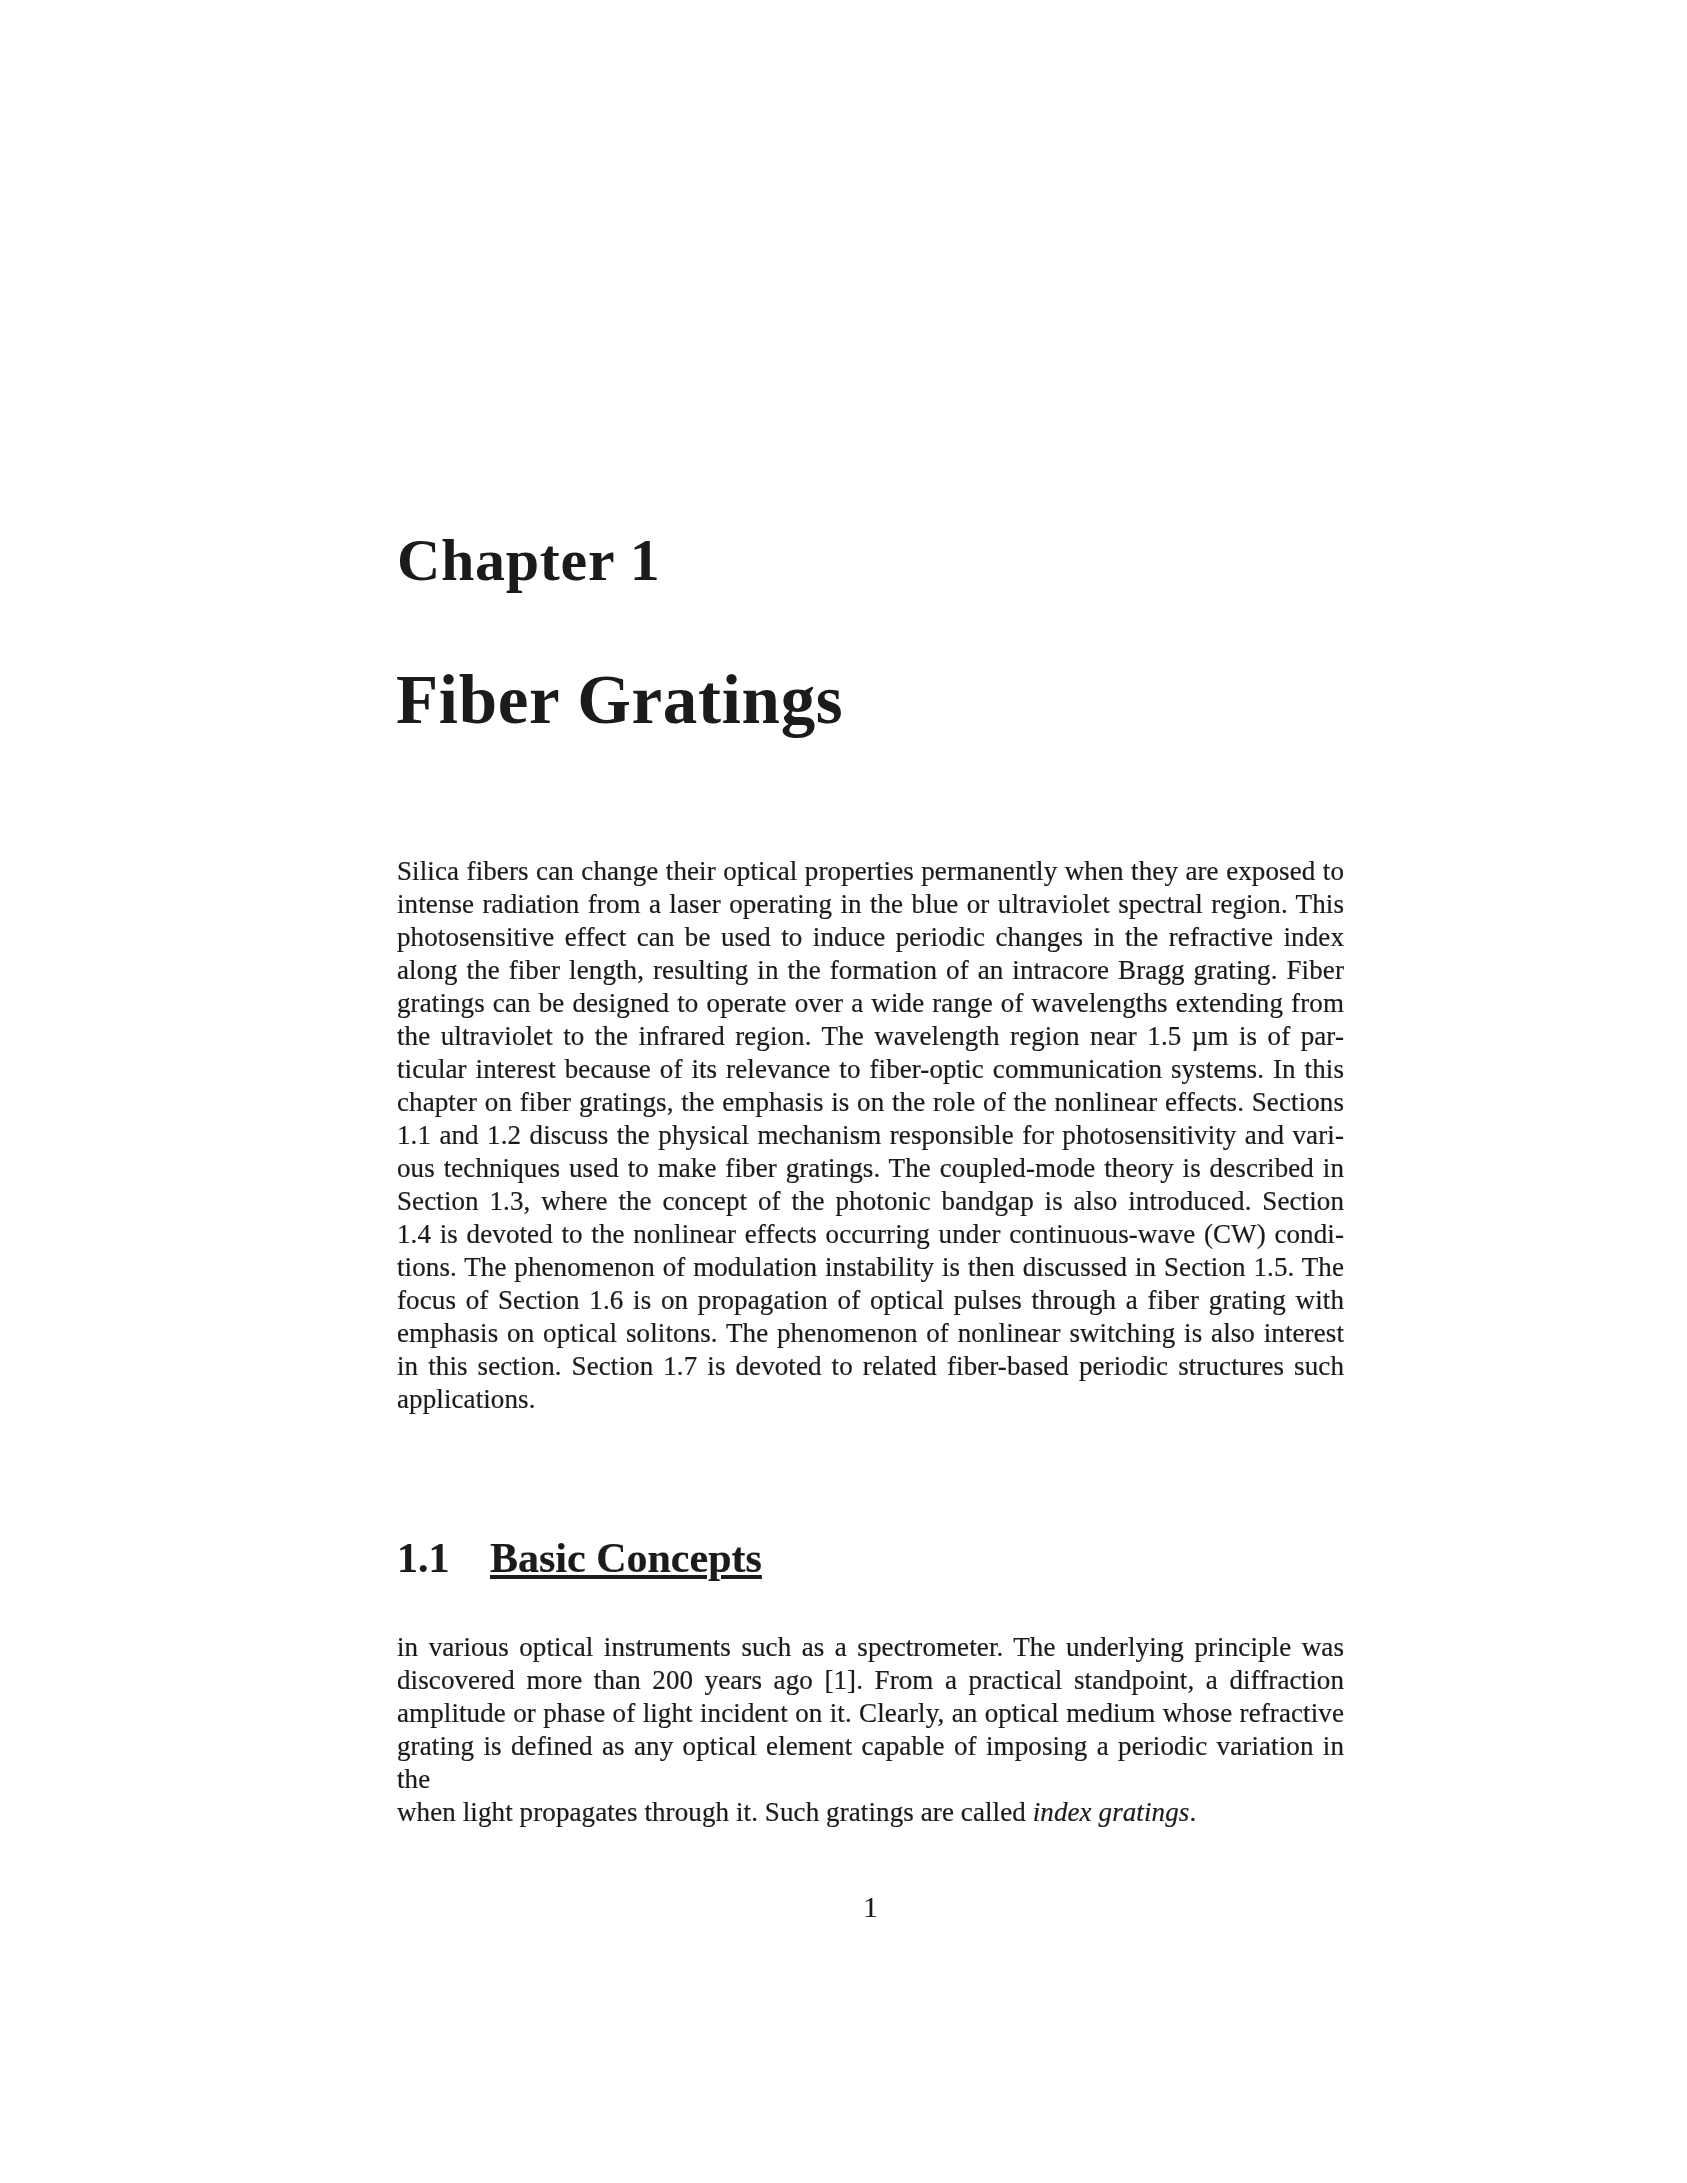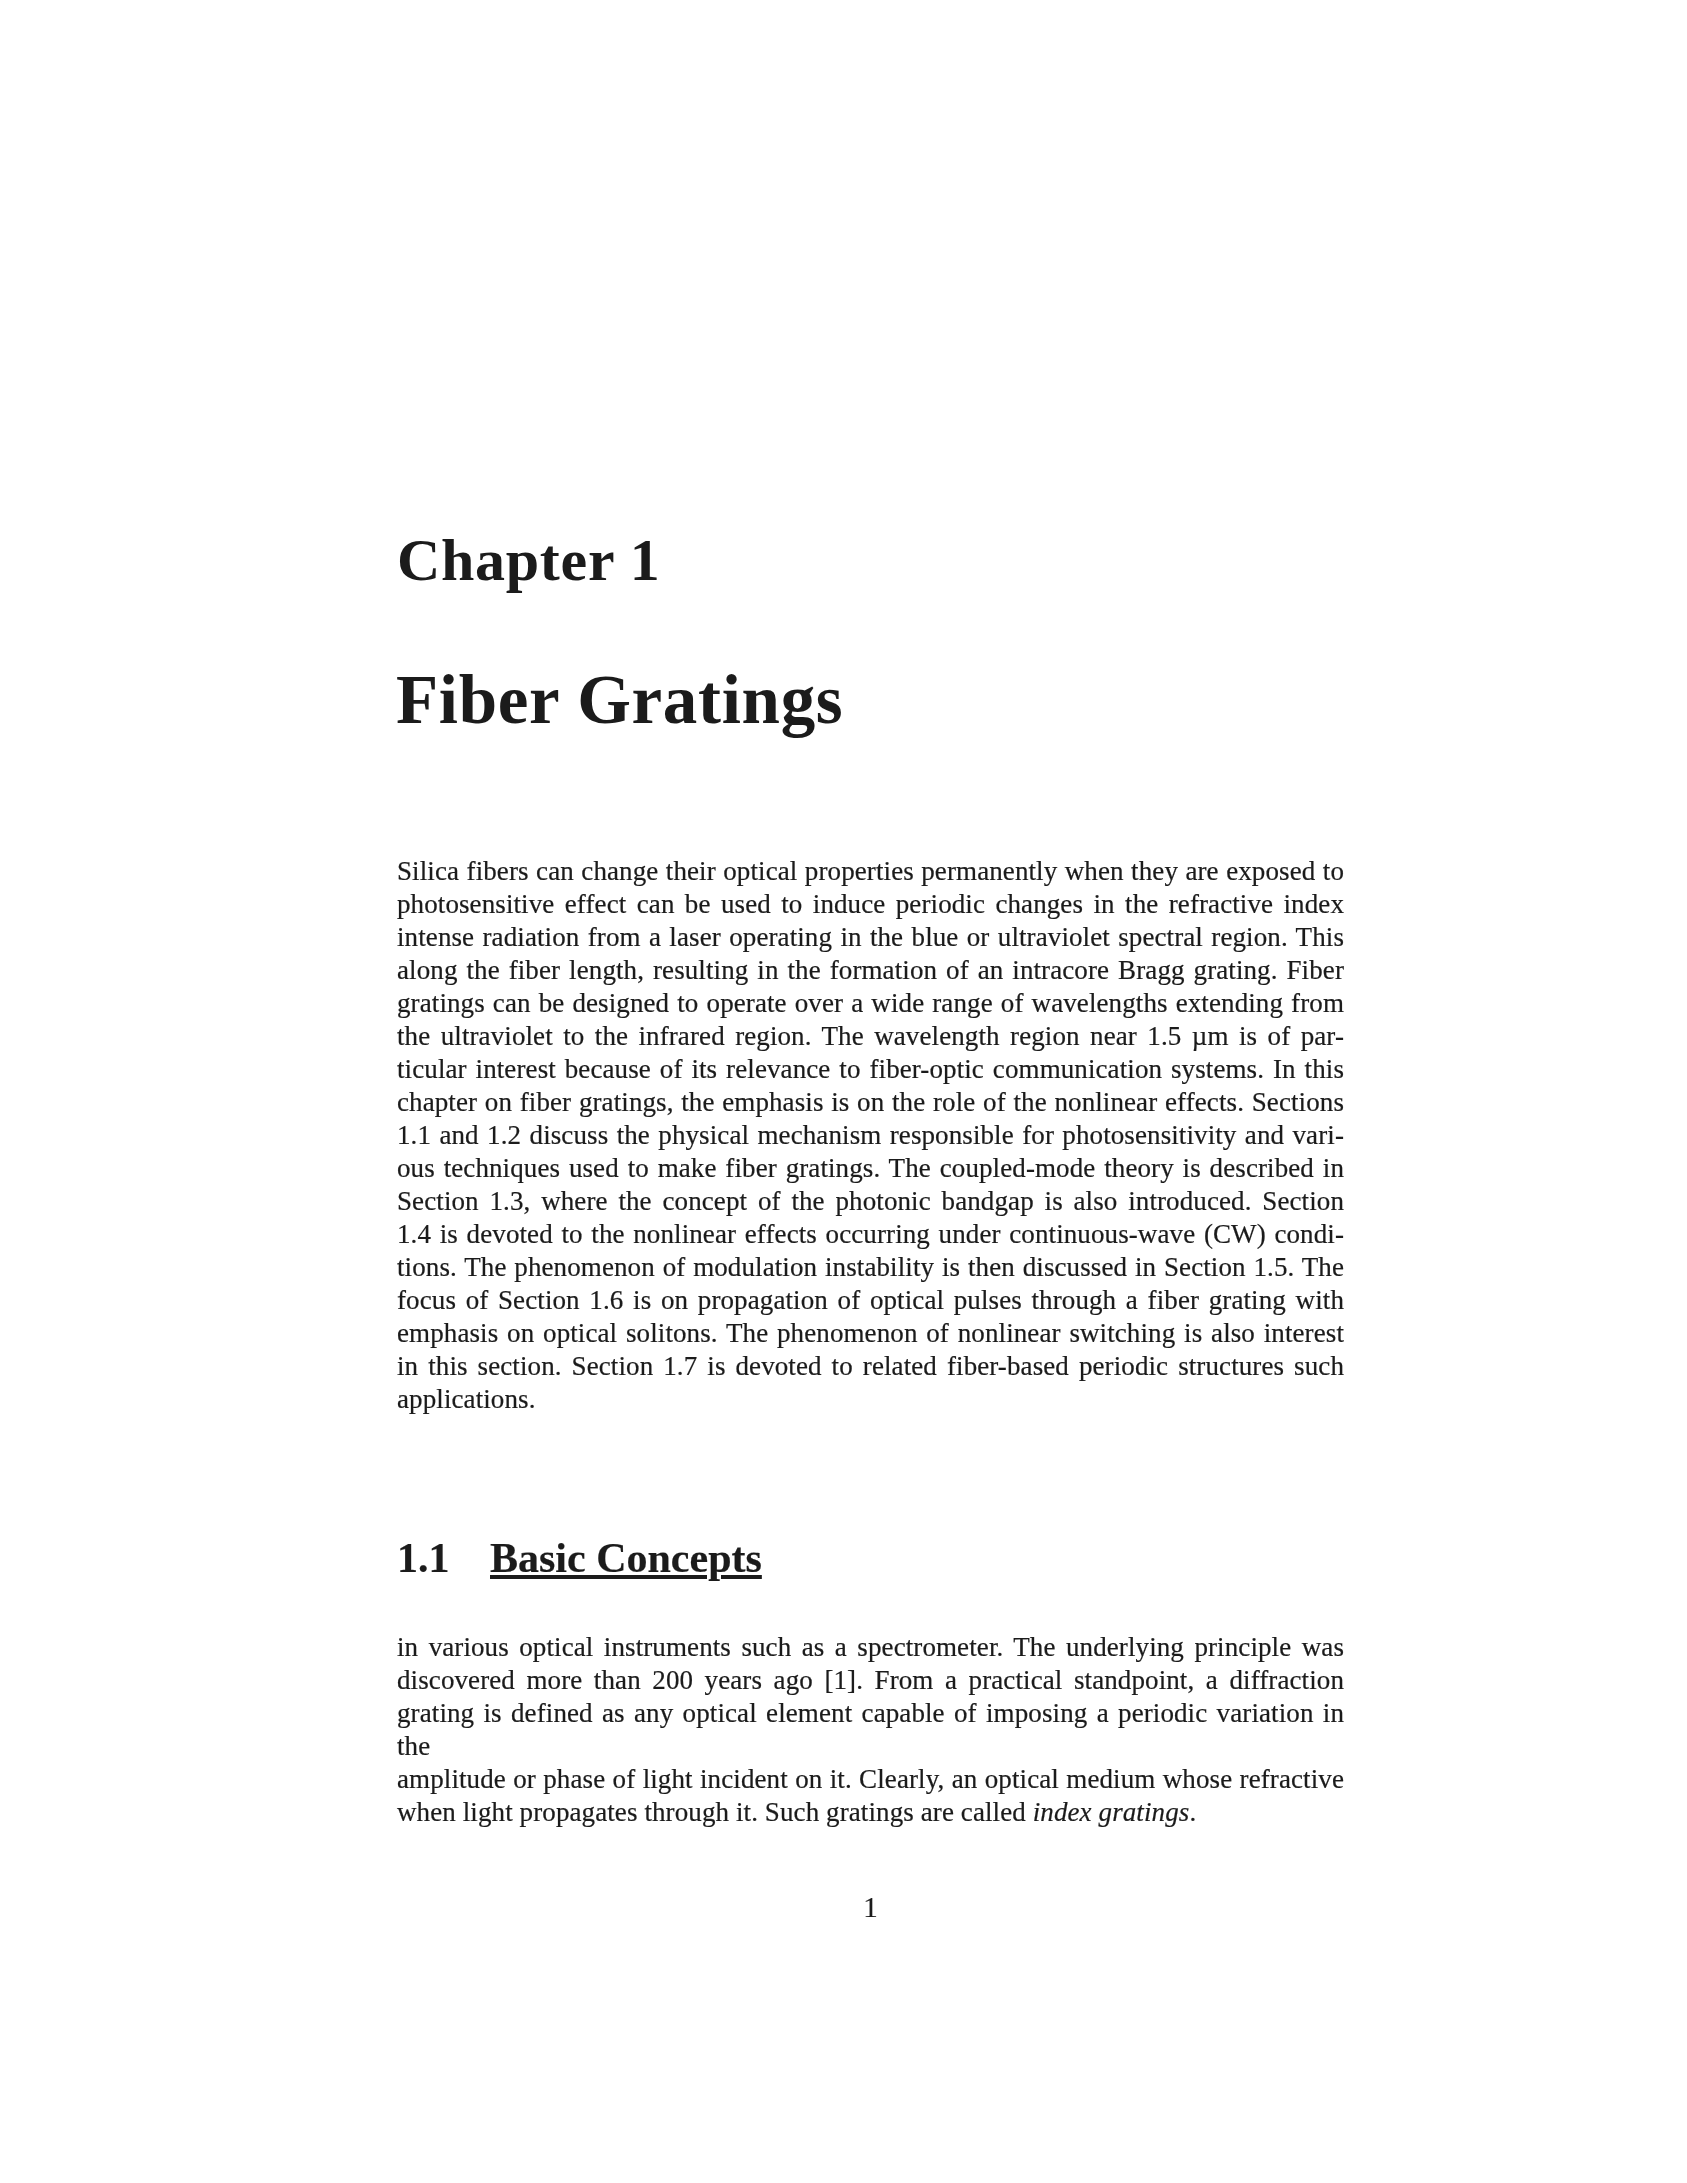--- a/index.html
+++ b/index.html
@@ -94,22 +94,22 @@
 <body>
 
 <div class="page">
 
   <h1 class="chapter-label">Chapter 1</h1>
 
   <h1 class="chapter-title">Fiber Gratings</h1>
 
   <div class="para" id="para1">
     <div class="line">Silica fibers can change their optical properties permanently when they are exposed to</div>
+    <div class="line">intense radiation from a laser operating in the blue or ultraviolet spectral region. This</div>
     <div class="line">photosensitive effect can be used to induce periodic changes in the refractive index</div>
-    <div class="line">intense radiation from a laser operating in the blue or ultraviolet spectral region. This</div>
     <div class="line">along the fiber length, resulting in the formation of an intracore Bragg grating. Fiber</div>
     <div class="line">gratings can be designed to operate over a wide range of wavelengths extending from</div>
     <div class="line">the ultraviolet to the infrared region. The wavelength region near 1.5 µm is of par-</div>
     <div class="line">ticular interest because of its relevance to fiber-optic communication systems. In this</div>
     <div class="line">chapter on fiber gratings, the emphasis is on the role of the nonlinear effects. Sections</div>
     <div class="line">1.1 and 1.2 discuss the physical mechanism responsible for photosensitivity and vari-</div>
     <div class="line">ous techniques used to make fiber gratings. The coupled-mode theory is described in</div>
     <div class="line">Section 1.3, where the concept of the photonic bandgap is also introduced. Section</div>
     <div class="line">1.4 is devoted to the nonlinear effects occurring under continuous-wave (CW) condi-</div>
     <div class="line">tions. The phenomenon of modulation instability is then discussed in Section 1.5. The</div>
@@ -119,21 +119,21 @@
     <div class="line last">applications.</div>
   </div>
 
   <h2 class="section-heading">
     <span class="sec-num">1.1</span><span class="sec-title">Basic Concepts</span>
   </h2>
 
   <div class="para" id="para2">
     <div class="line">in various optical instruments such as a spectrometer. The underlying principle was</div>
     <div class="line">discovered more than 200 years ago [1]. From a practical standpoint, a diffraction</div>
+    <div class="line">amplitude or phase of light incident on it. Clearly, an optical medium whose refractive</div>
     <div class="line">grating is defined as any optical element capable of imposing a periodic variation in the</div>
-    <div class="line">amplitude or phase of light incident on it. Clearly, an optical medium whose refractive</div>
     <div class="line last"><span>when light propagates through it. Such gratings are called </span><span class="italic">index gratings</span><span>.</span></div>
   </div>
 
   <div class="page-number">1</div>
 
 </div>
 
 
 </body></html>

